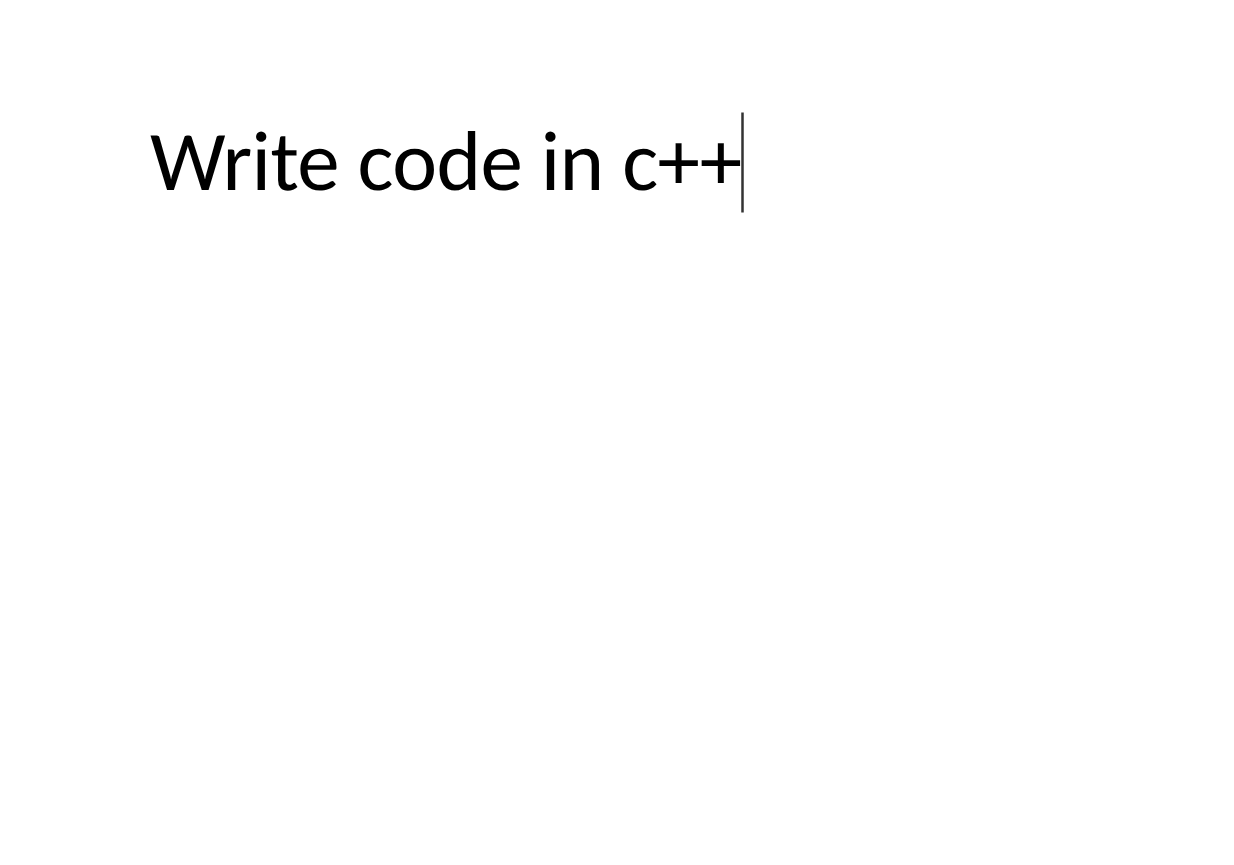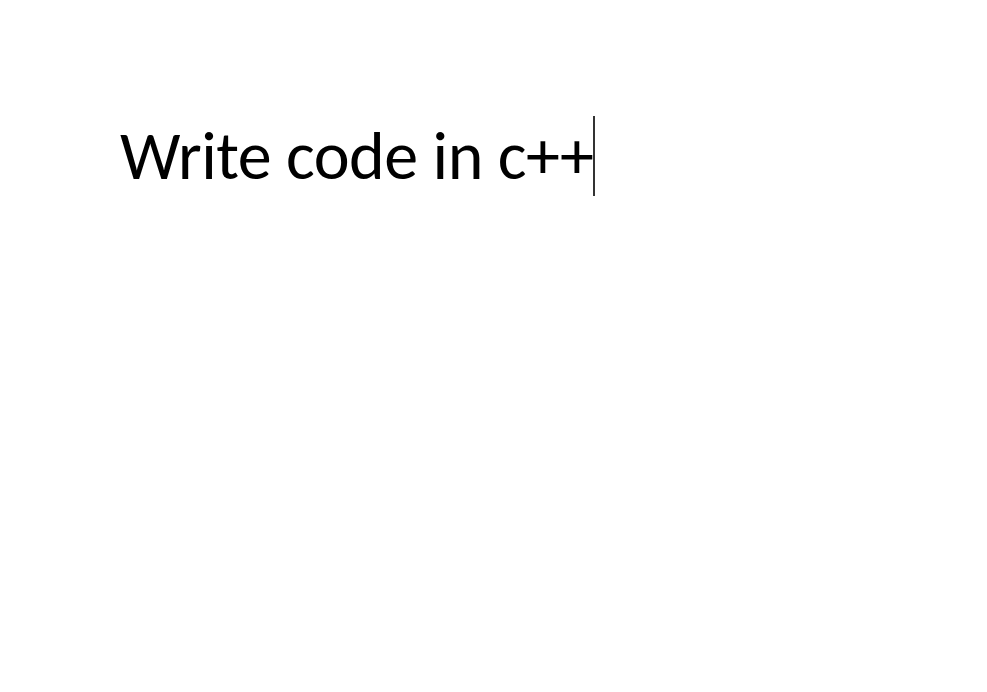--- a/index.html
+++ b/index.html
@@ -10,21 +10,21 @@
     body {
       width: 987px;
       height: 692px;
       background: #ffffff;
       font-family: Calibri, "Segoe UI", Arial, sans-serif;
       position: relative;
     }
     .content {
       position: absolute;
       left: 120px;
-      top: 122px;
+      top: 96px;
     }
     .main-text {
       font-size: 68px;
       font-weight: 400;
       color: #000000;
       letter-spacing: -0.5px;
       line-height: 1;
       display: inline;
     }
     .text-cursor {

